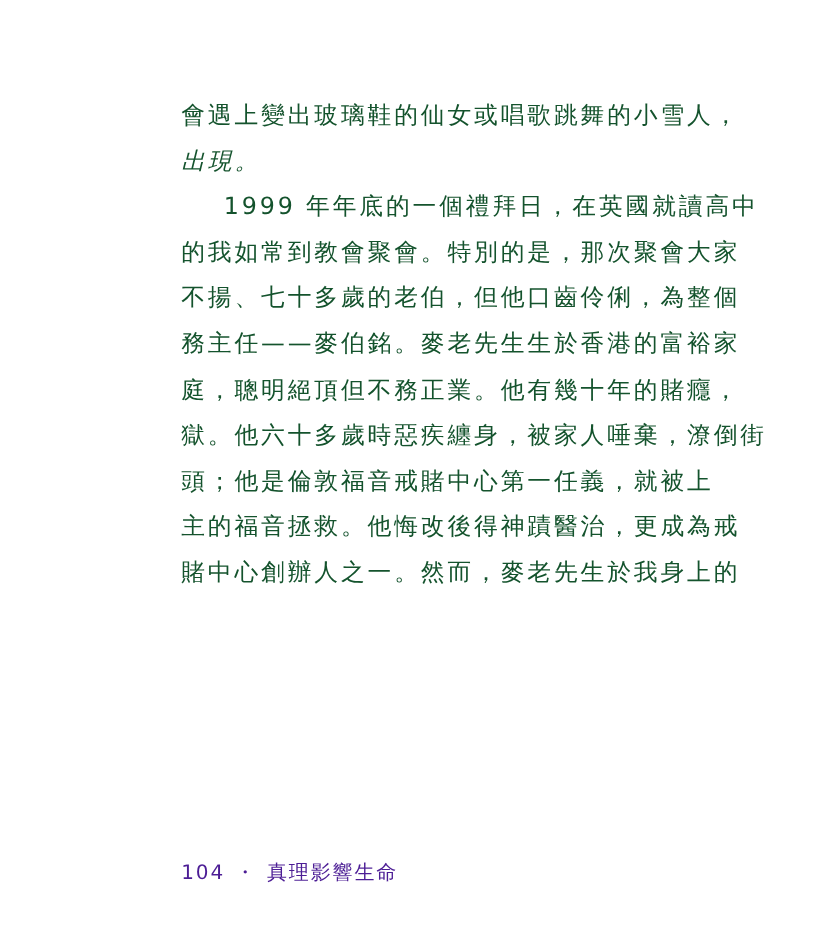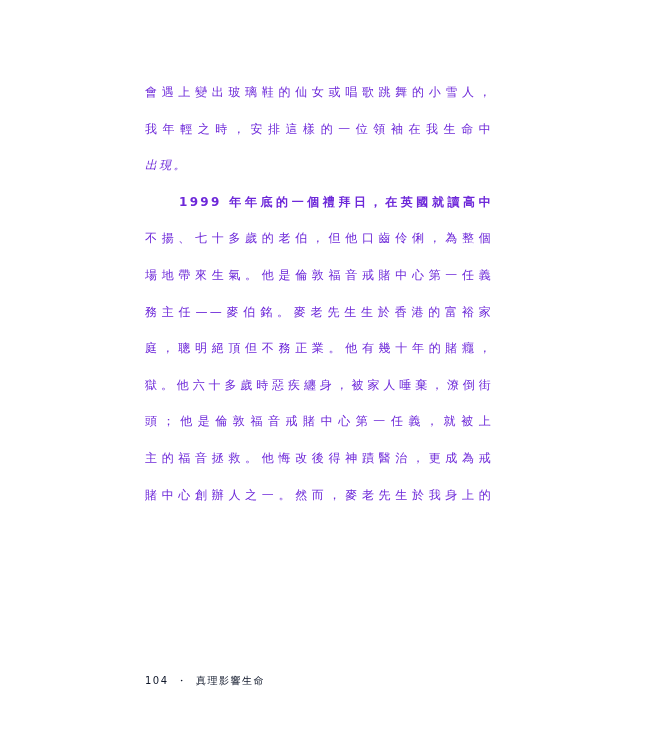--- a/index.html
+++ b/index.html
@@ -4,42 +4,41 @@
 <style>
   html, body { margin: 0; padding: 0; }
   body {
     width: 650px; height: 750px; background: #ffffff; position: relative; overflow: hidden;
     font-family: "DejaVu Sans", "Liberation Sans", sans-serif; color: #2a2a2a;
   }
   .page-body {
     position: absolute; left: 145px; top: 74px; width: 348px;
   }
   .line {
-    height: 36.6px; line-height: 36.6px; font-size: 12px;
+    height: 36.6px; line-height: 36.6px; font-size: 19px;
     white-space: nowrap; letter-spacing: 2.3px; text-align: justify; text-align-last: justify;
-    color: #6d28d9;
+    color: #14532d;
   }
   .line.last { text-align-last: left; font-style: italic; }
-  .line.indent { padding-left: 34px; font-weight: bold; }
+  .line.indent { padding-left: 34px; }
   .footer {
-    position: absolute; left: 145px; top: 674px; font-size: 10px; color: #0f172a;
+    position: absolute; left: 145px; top: 688px; font-size: 16px; color: #4c1d95;
     letter-spacing: 1.5px; white-space: nowrap;
   }
   .footer .dot { margin: 0 8px; }
 </style>
 </head>
 <body>
 
 <div class="page-body">
   <div class="line">會遇上變出玻璃鞋的仙女或唱歌跳舞的小雪人，</div>
-  <div class="line">我年輕之時，安排這樣的一位領袖在我生命中</div>
   <div class="line last">出現。</div>
   <div class="line indent">1999 年年底的一個禮拜日，在英國就讀高中</div>
+  <div class="line">的我如常到教會聚會。特別的是，那次聚會大家</div>
   <div class="line">不揚、七十多歲的老伯，但他口齒伶俐，為整個</div>
-  <div class="line">場地帶來生氣。他是倫敦福音戒賭中心第一任義</div>
   <div class="line">務主任——麥伯銘。麥老先生生於香港的富裕家</div>
   <div class="line">庭，聰明絕頂但不務正業。他有幾十年的賭癮，</div>
   <div class="line">獄。他六十多歲時惡疾纏身，被家人唾棄，潦倒街</div>
   <div class="line">頭；他是倫敦福音戒賭中心第一任義，就被上</div>
   <div class="line">主的福音拯救。他悔改後得神蹟醫治，更成為戒</div>
   <div class="line">賭中心創辦人之一。然而，麥老先生於我身上的</div>
 </div>
 
 <div class="footer">
   <span>104</span><span class="dot">・</span><span>真理影響生命</span>

